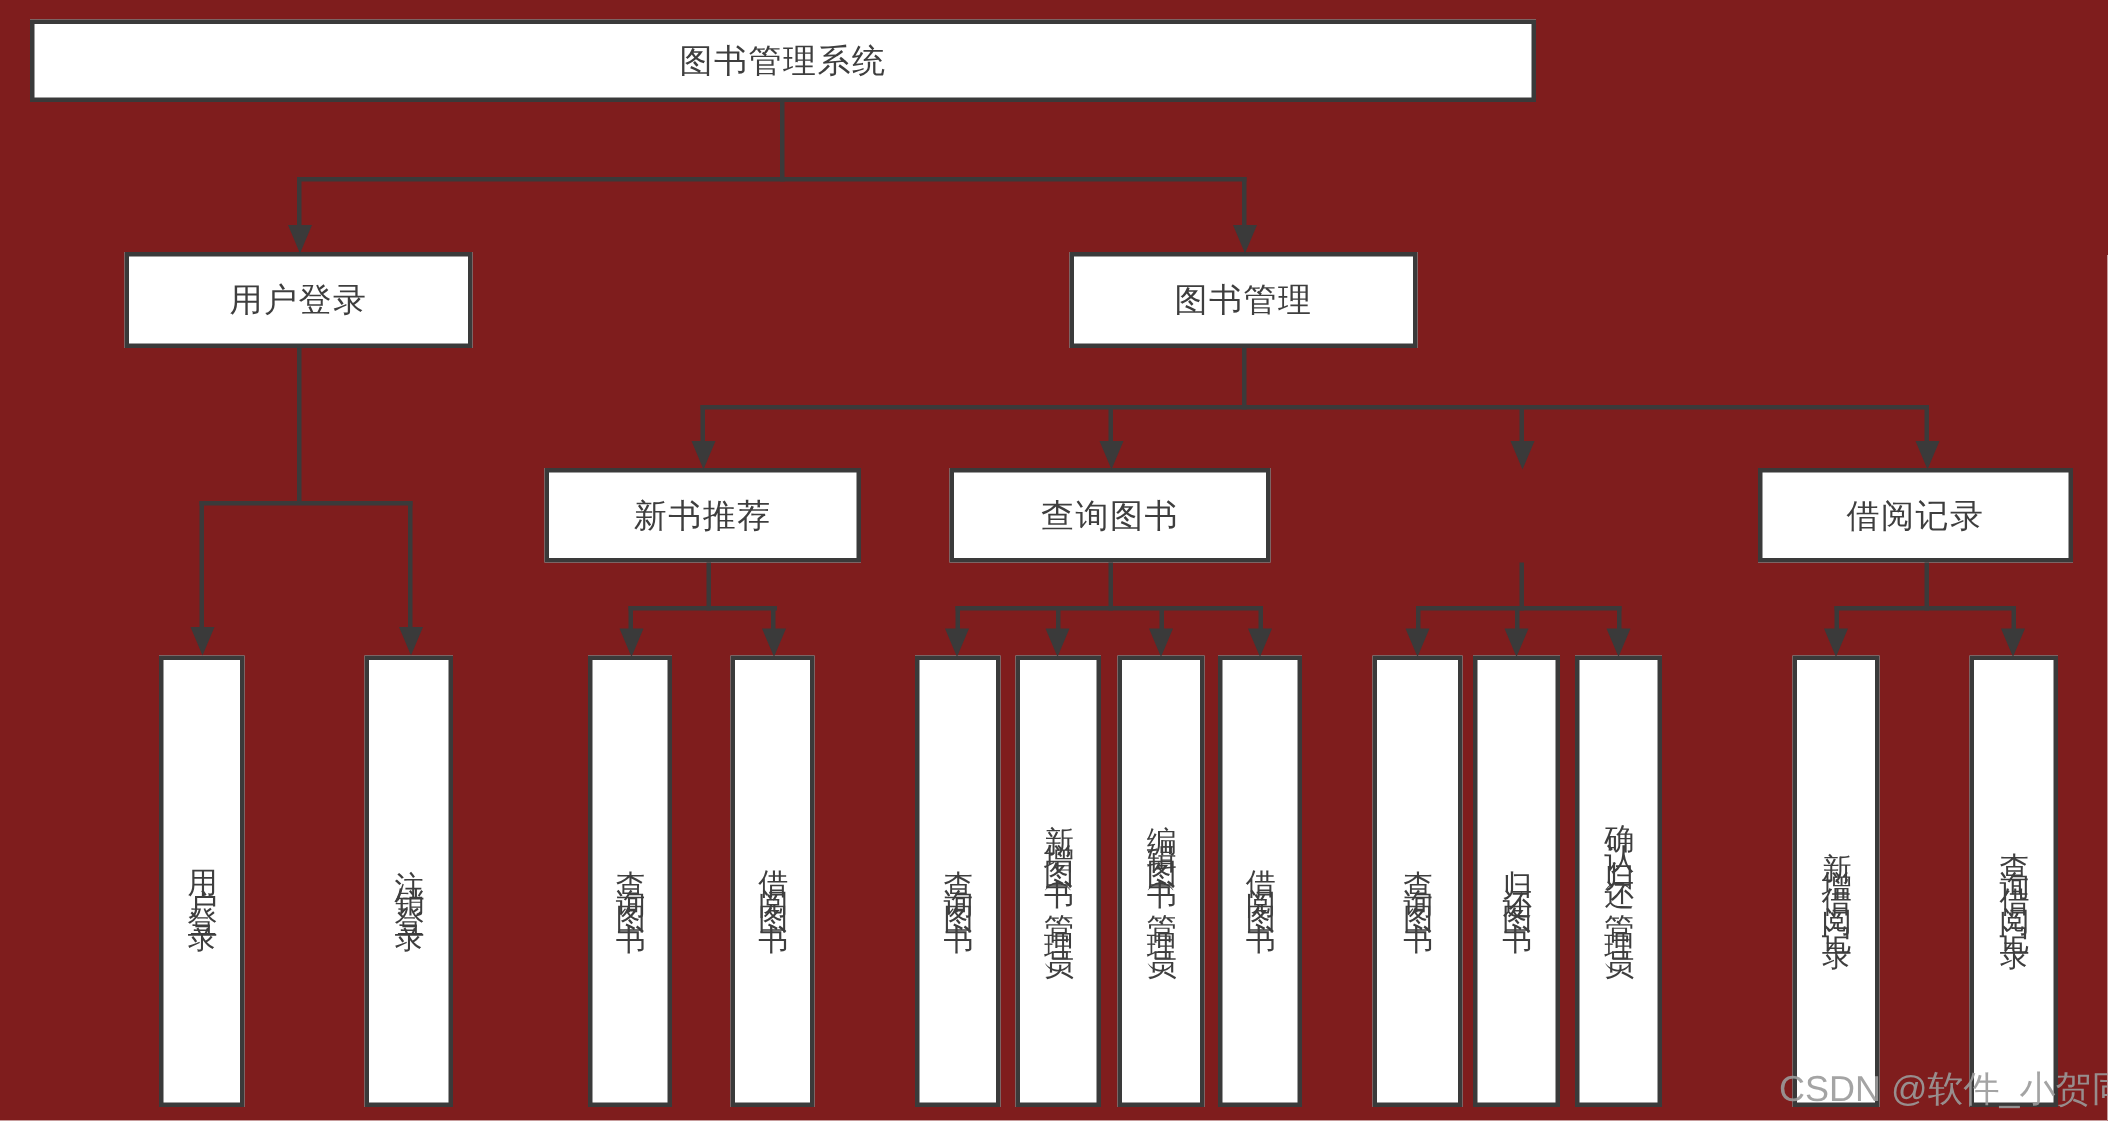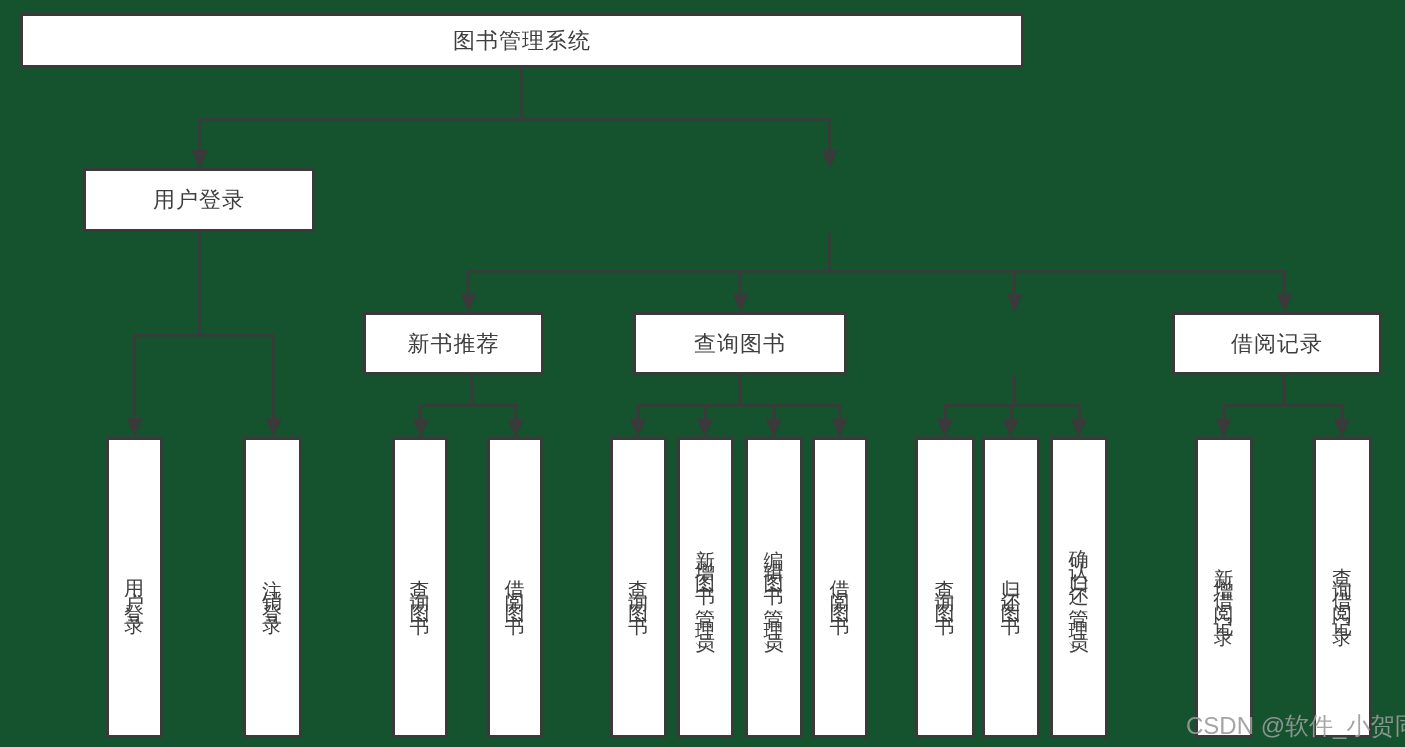--- a/index.html
+++ b/index.html
@@ -1,17 +1,17 @@
 <!DOCTYPE html>
 <html><head>
 <meta charset="utf-8">
 <style>
   html,body{margin:0;padding:0;background:#ffffff;}
   #canvas{
-    position:relative;width:1405px;height:747px;background:#14532d;overflow:hidden;
+    position:relative;width:1405px;height:747px;background:#7f1d1d;overflow:hidden;
     font-family:"Liberation Sans","DejaVu Sans",sans-serif;
   }
   .node{
     position:absolute;box-sizing:border-box;border:3px solid #3a3a3a;background:#ffffff;
     display:flex;align-items:center;justify-content:center;
     color:#3e3e3e;font-size:22px;letter-spacing:1px;
   }
   .leaf{
     position:absolute;box-sizing:border-box;border:3px solid #3a3a3a;background:#ffffff;
     display:flex;align-items:center;justify-content:center;
@@ -37,22 +37,25 @@
 <div id="canvas">
 
   <div class="node" style="left:20px;top:13px;width:1004px;height:55px">
     <span>图书管理系统</span>
   </div>
 
   <div class="node" style="left:83px;top:168px;width:232px;height:64px">
     <span>用户登录</span>
   </div>
 
+  <div class="node" style="left:713px;top:168px;width:232px;height:64px">
+    <span>图书管理</span>
+  </div>
 
-  <div class="node" style="left:363px;top:312px;width:181px;height:63px">
+  <div class="node" style="left:363px;top:312px;width:211px;height:63px">
     <span>新书推荐</span>
   </div>
 
   <div class="node" style="left:633px;top:312px;width:214px;height:63px">
     <span>查询图书</span>
   </div>
 
 
   <div class="node" style="left:1172px;top:312px;width:210px;height:63px">
     <span>借阅记录</span>

